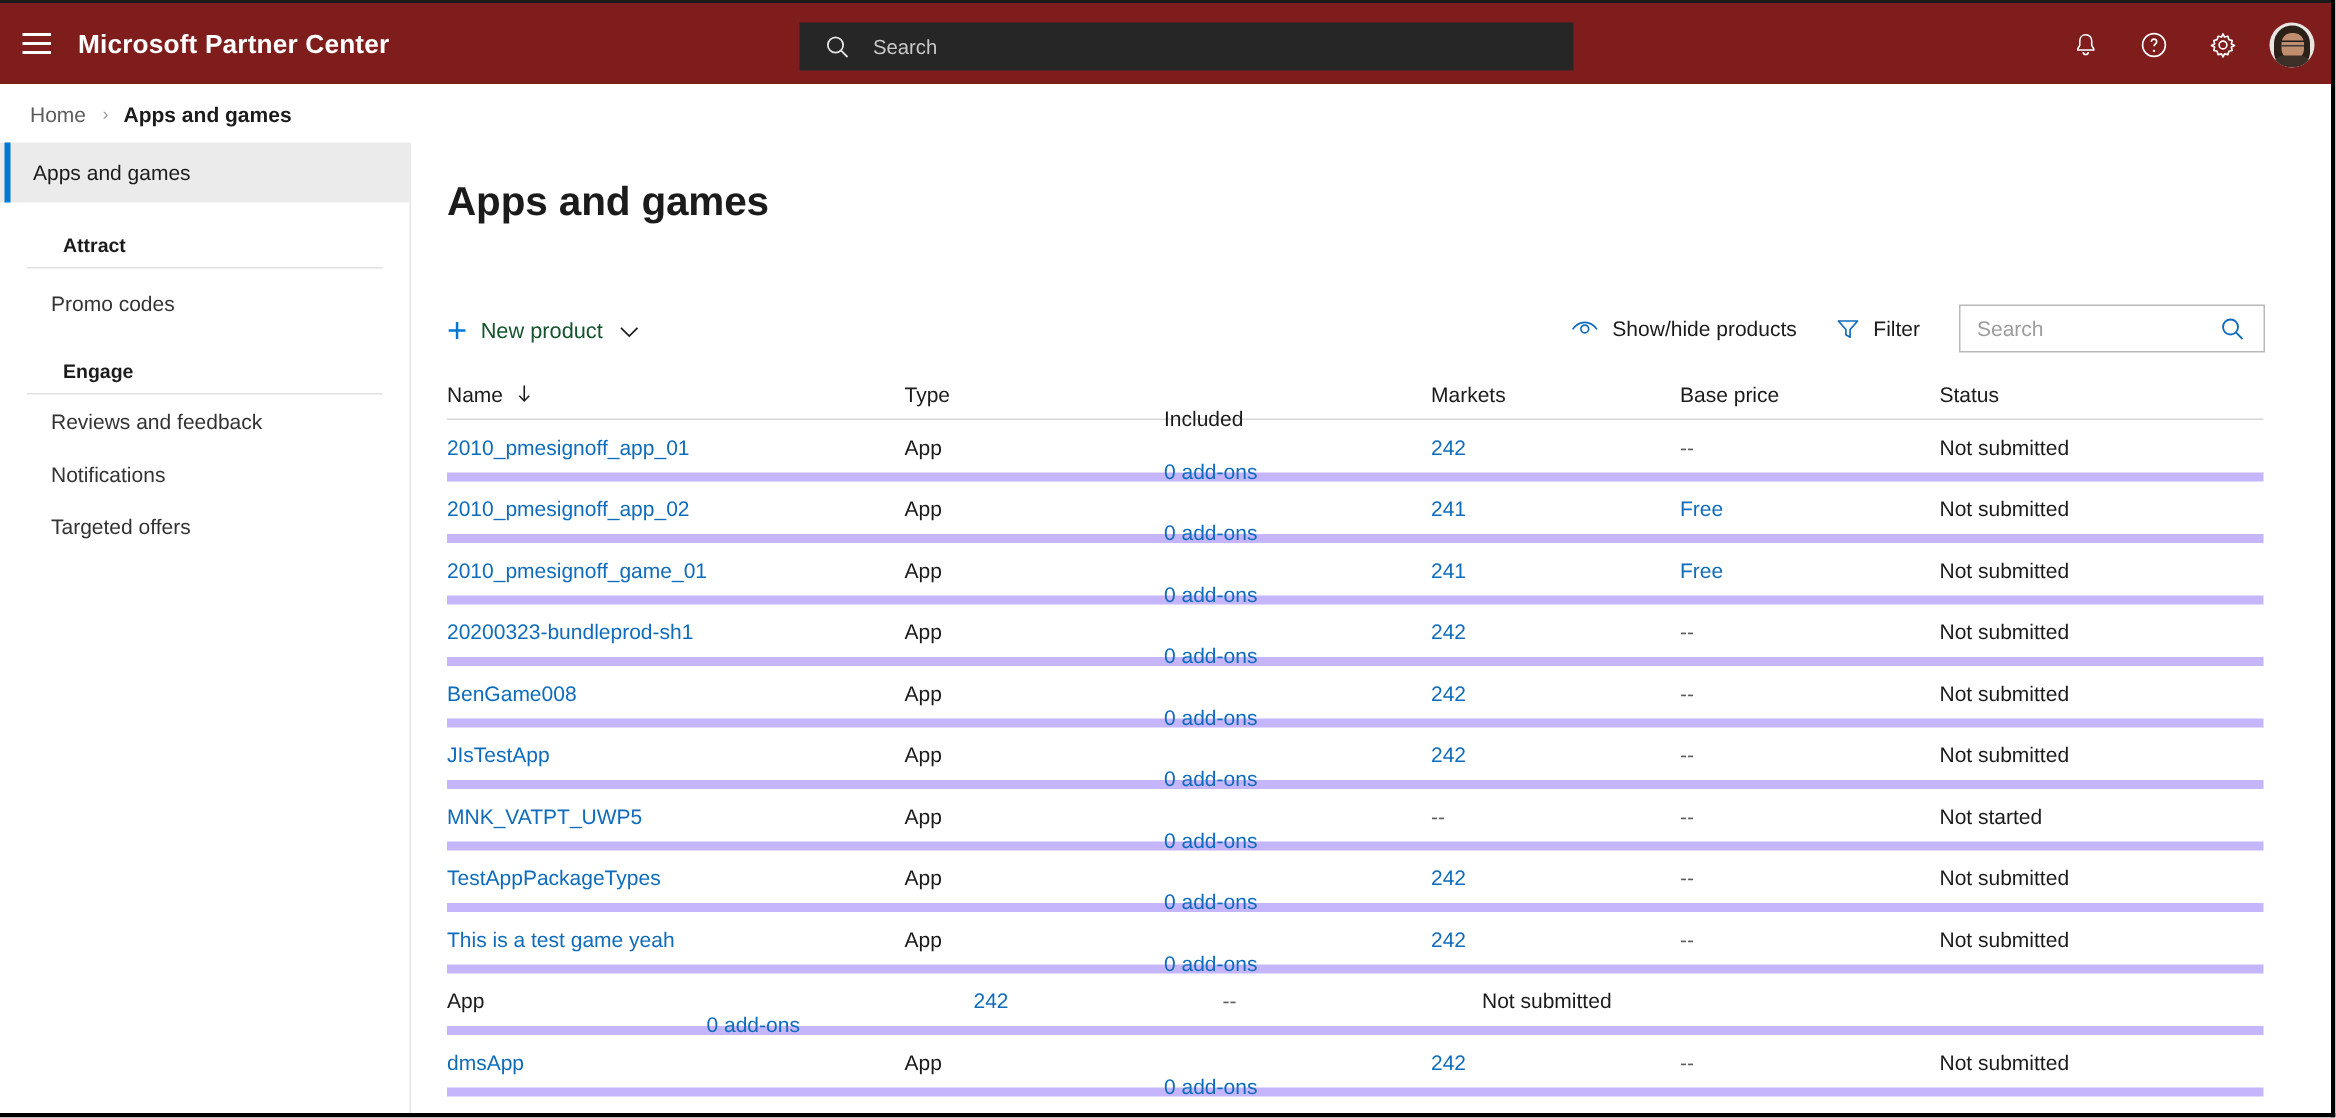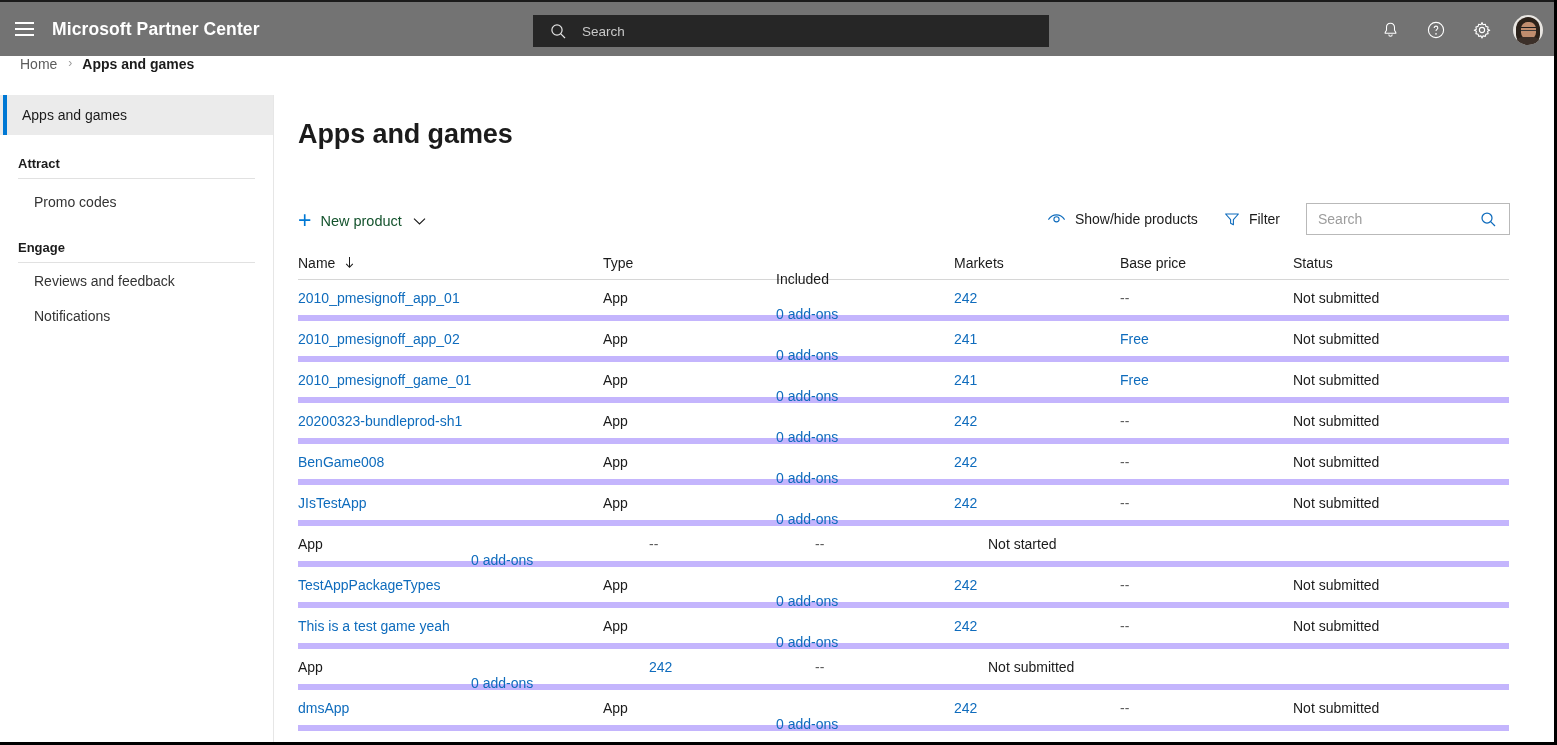--- a/index.html
+++ b/index.html
@@ -17,21 +17,21 @@
     background: #fff;
     border-right: 3px solid #000;
     border-bottom: 3px solid #000;
     overflow: hidden;
   }
 
   
   .topbar {
     position: absolute; top: 0; left: 0;
     width: 1557px; height: 56px;
-    background: #737373;
+    background: #7f1d1d;
     display: flex; align-items: center;
     border-top: 2px solid #1b1b1b;
   }
   .hamburger {
     width: 48px; height: 56px;
     display: flex; align-items: center; justify-content: center;
     cursor: pointer;
   }
   .hamburger .bars { width: 19px; }
   .hamburger .bars i {
@@ -100,21 +100,21 @@
   .avatar .shoulders {
     position: absolute; left: 2px; bottom: 0;
     width: 26px; height: 8px;
     background: #3c3029; border-radius: 10px 10px 0 0;
   }
 
   
   .breadcrumb {
     position: absolute; top: 56px; left: 0;
     width: 1557px; height: 39px;
-    display: flex; align-items: flex-start;
+    display: flex; align-items: center;
     padding-left: 20px;
     background: #fff;
   }
   .bc-home {
     color: #5c5c5c; font-size: 14px; cursor: pointer;
   }
   .bc-sep {
     color: #9a9a9a; font-size: 12px; margin: 0 10px 0 11px;
   }
   .bc-current {
@@ -142,21 +142,22 @@
     background: #0078d4;
   }
   .side-selected span {
     margin-left: 22px;
     font-size: 14px;
     color: #1b1b1b;
   }
   .side-group { margin-top: 21px; }
   .side-group-title {
     font-size: 13px; font-weight: 700; color: #1b1b1b;
-    padding-left: 18px;
+    padding-left: 28px;
+    margin-left: 14px;
   }
   .side-rule {
     margin: 7px 18px 0 18px;
     height: 1px; background: #e1e1e1;
   }
   .side-item {
     height: 35px;
     display: flex; align-items: center;
     padding-left: 34px;
     font-size: 14px; color: #333333;
@@ -313,20 +314,21 @@
       <div class="side-group-title">Attract</div>
       <div class="side-rule"></div>
       <div class="side-item">Promo codes</div>
     </div>
 
     <div class="side-group">
       <div class="side-group-title">Engage</div>
       <div class="side-rule"></div>
       <div class="side-item">Reviews and feedback</div>
       <div class="side-item">Notifications</div>
+      <div class="side-item">Targeted offers</div>
     </div>
   </div>
 
   <div class="main">
     <div class="page-title">Apps and games</div>
 
     <div class="toolbar">
       <div class="newproduct">
         <span class="plus">+</span>
         <span class="lbl">New product</span>
@@ -443,20 +445,23 @@
             <div class="c-name">
               <span class="lnk">JIsTestApp</span>
             </div>
             <div class="c-type plain">App</div>
             <div class="c-incl"><span class="lnk">0 add-ons</span></div>
             <div class="c-mkts"><span class="lnk">242</span></div>
             <div class="c-price"><span class="muted">--</span></div>
             <div class="c-status plain">Not submitted</div>
           </div>
           <div class="trow">
+            <div class="c-name">
+              <span class="lnk">MNK_VATPT_UWP5</span>
+            </div>
             <div class="c-type plain">App</div>
             <div class="c-incl"><span class="lnk">0 add-ons</span></div>
             <div class="c-mkts"><span class="muted">--</span></div>
             <div class="c-price"><span class="muted">--</span></div>
             <div class="c-status plain">Not started</div>
           </div>
           <div class="trow">
             <div class="c-name">
               <span class="lnk">TestAppPackageTypes</span>
             </div>

